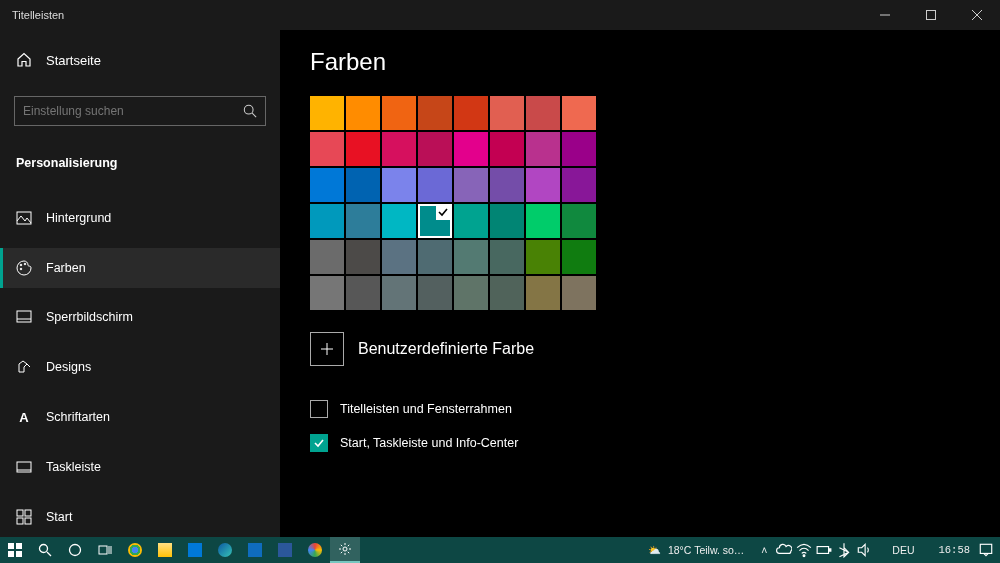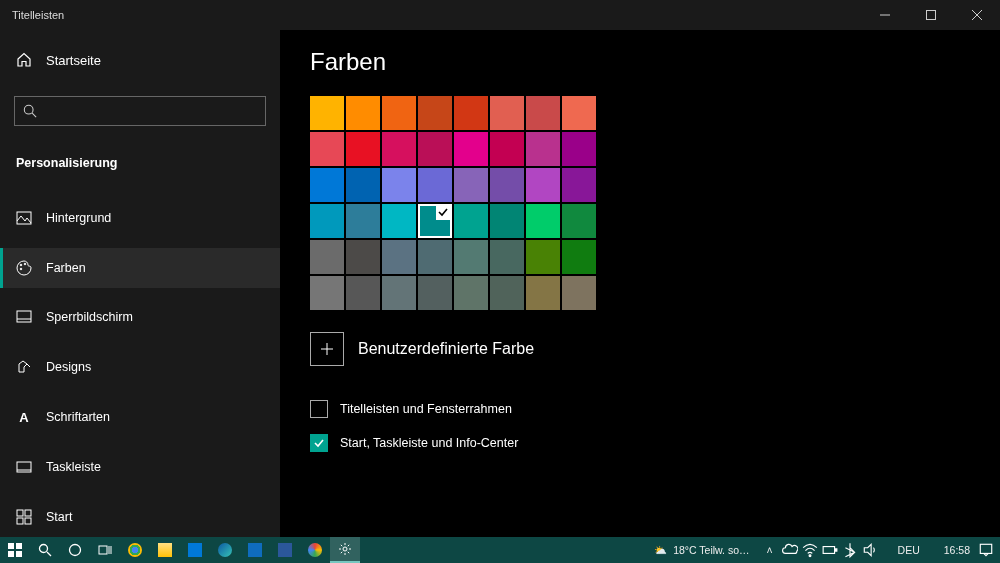--- a/index.html
+++ b/index.html
@@ -73,20 +73,21 @@
 <div class="app">
 
   <div class="sidebar">
     <div class="home">
       <svg viewBox="0 0 16 16" fill="none" stroke="currentColor" stroke-width="1.2">
           <path d="M2 7 L8 1.5 L14 7 L14 14 L10 14 L10 9.5 L6 9.5 L6 14 L2 14 Z"></path>
         </svg>
       <span>Startseite</span>
     </div>
     <div class="search">
+      <input placeholder="Einstellung suchen" style="">
       <svg viewBox="0 0 16 16" fill="none" stroke="currentColor" stroke-width="1.2">
           <circle cx="6.5" cy="6.5" r="5"></circle>
           <line x1="10.5" y1="10.5" x2="15" y2="15"></line>
         </svg>
     </div>
     <div class="section-header">Personalisierung</div>
 
     <div class="nav-item">
       <svg viewBox="0 0 16 16" fill="none" stroke="currentColor" stroke-width="1">
           <rect x="1" y="2" width="14" height="12"></rect>
@@ -305,21 +306,21 @@
           <path d="M7 1v12l4-4-8-4m0 8l8-4-4-4"></path>
         </svg>
       </div>
     <div class="tci">
         <svg viewBox="0 0 14 14" fill="none" stroke="#fff" stroke-width="1">
           <path d="M2 5v4h3l3 3V2L5 5z"></path>
           <path d="M10 5c1 1 1 3 0 4"></path>
         </svg>
       </div>
     <span style="margin:0 16px;cursor:pointer;">DEU</span>
-    <span style="margin:4px 4px;cursor:pointer;">16:58</span>
+    <span style="margin:4px 4px;cursor:pointer;font-family:Liberation Mono, monospace;">16:58</span>
     <div class="tci">
         <svg viewBox="0 0 14 14" fill="none" stroke="#fff" stroke-width="1">
           <rect x="2" y="2" width="10" height="8"></rect>
           <path d="M5 10l2 2 2-2"></path>
         </svg>
       </div>
   </div>
 </div>
 
 </body></html>

